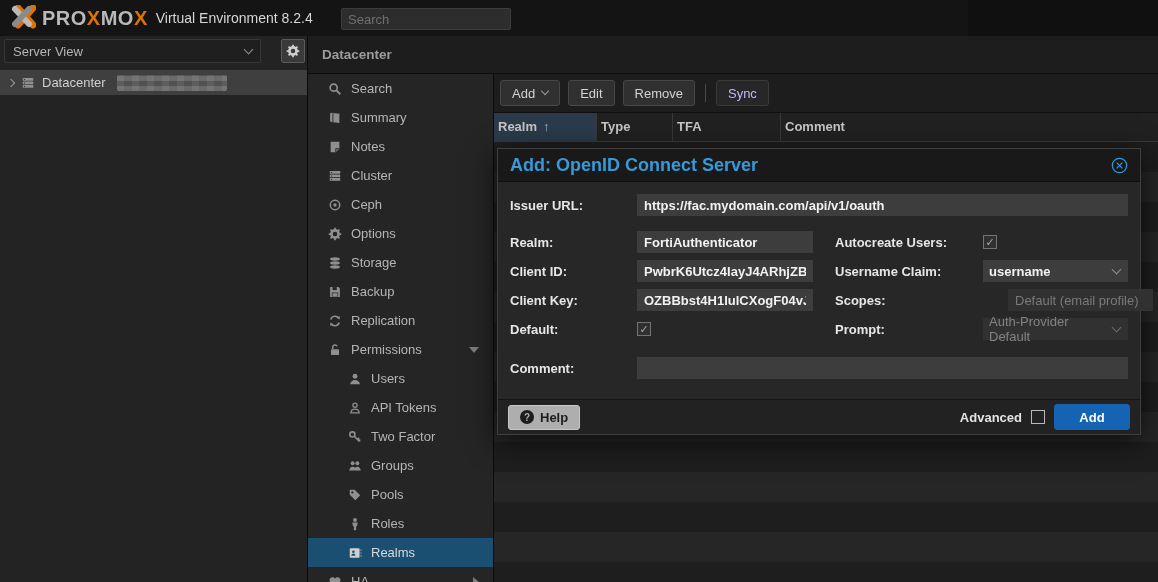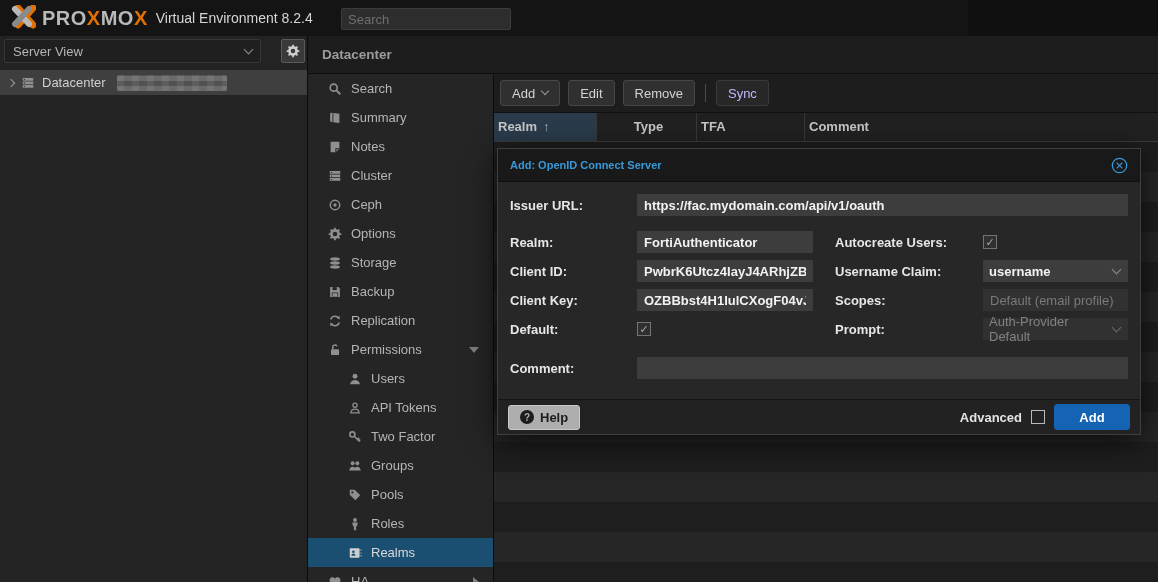--- a/index.html
+++ b/index.html
@@ -66,38 +66,38 @@
     color:#d3d3d3; padding:0 11px; display:flex; align-items:center; gap:7px; font-size:13px; }
   .tbtn .chev { border-color:#9a9a9a; width:6px; height:6px; }
   .tbtn.disabled { color:#c4b5fd; background:#272727; border-color:#3a3a3a; }
   .tsep { width:1px; height:18px; background:#4a4a4a; margin:0 2px; }
   .grid-header { height:30px; display:flex; background:#212121; border-top:1px solid #101010;
     border-bottom:1px solid #3a3a3a; }
   .gcol { line-height:28px; padding-left:4px; font-weight:bold; color:#c6c6c6;
     border-right:1px solid #383838; }
   .gcol.sorted { background:#2b3b4b; }
   .gcol .sort { margin-left:6px; color:#aebecd; font-weight:normal; }
-  .c-realm{width:103px;} .c-type{width:100px;text-align:center;} .c-tfa{width:108px;} .c-comment{flex:1;border-right:none;}
+  .c-realm{width:103px;} .c-type{width:76px;} .c-tfa{width:108px;} .c-comment{flex:1;border-right:none;}
   .grid-body { position:absolute; left:0; top:68px; right:0; bottom:0;
     background:repeating-linear-gradient(180deg,#1e1e1e 0 30px,#262626 30px 60px); }
 
   
   .dialog { position:absolute; left:497px; top:148px; width:644px; height:287px;
     background:#272727; border:1px solid #3f3f3f; box-shadow:0 6px 28px rgba(0,0,0,.7); }
   .dlg-title { height:33px; background:#191919; border-bottom:1px solid #0f0f0f;
     display:flex; align-items:center; padding:0 12px; }
-  .dlg-title .t { color:#3899d8; font-weight:bold; font-size:11px; }
+  .dlg-title .t { color:#3899d8; font-weight:bold; font-size:18px; }
   .dlg-close { margin-left:auto; width:17px; height:17px; color:#3899d8; }
   .dlg-body { padding:12px 12px 0 12px; }
   .frow { display:flex; align-items:center; }
   .flabel { width:127px; flex:none; color:#e6e6e6; font-weight:600; }
   .ti { background:#3d3d3d; border:1px solid #3d3d3d; color:#f2f2f2; height:22px; padding:0 6px;
     font-family:inherit; font-size:13px; font-weight:600; width:100%;
     white-space:nowrap; overflow:hidden; }
-  .ti.disabled { background:#313131; border-color:#313131; color:#828282; font-weight:normal; }
+  .ti.disabled { background:#313131; border-color:#313131; color:#828282; font-weight:normal;margin-left:25px; }
   .ti.disabled::placeholder { color:#7a7a7a; font-weight:normal; }
   .sel { background:#3d3d3d; height:22px; display:flex; align-items:center; padding:0 8px 0 6px;
     color:#f2f2f2; font-weight:600; }
   .sel .chev { margin-left:auto; }
   .sel.disabled { background:#313131; color:#828282; font-weight:normal; }
   .sel.disabled .chev { border-color:#6a6a6a; }
   .dgrid { display:grid; grid-template-columns:127px 176px 1fr 148px 145px;
     grid-auto-rows:22px; row-gap:7px; align-items:center; margin-top:15px; }
   .cb { width:14px; height:14px; background:#303030; border:1px solid #747474;
     display:inline-flex; align-items:center; justify-content:center; }

